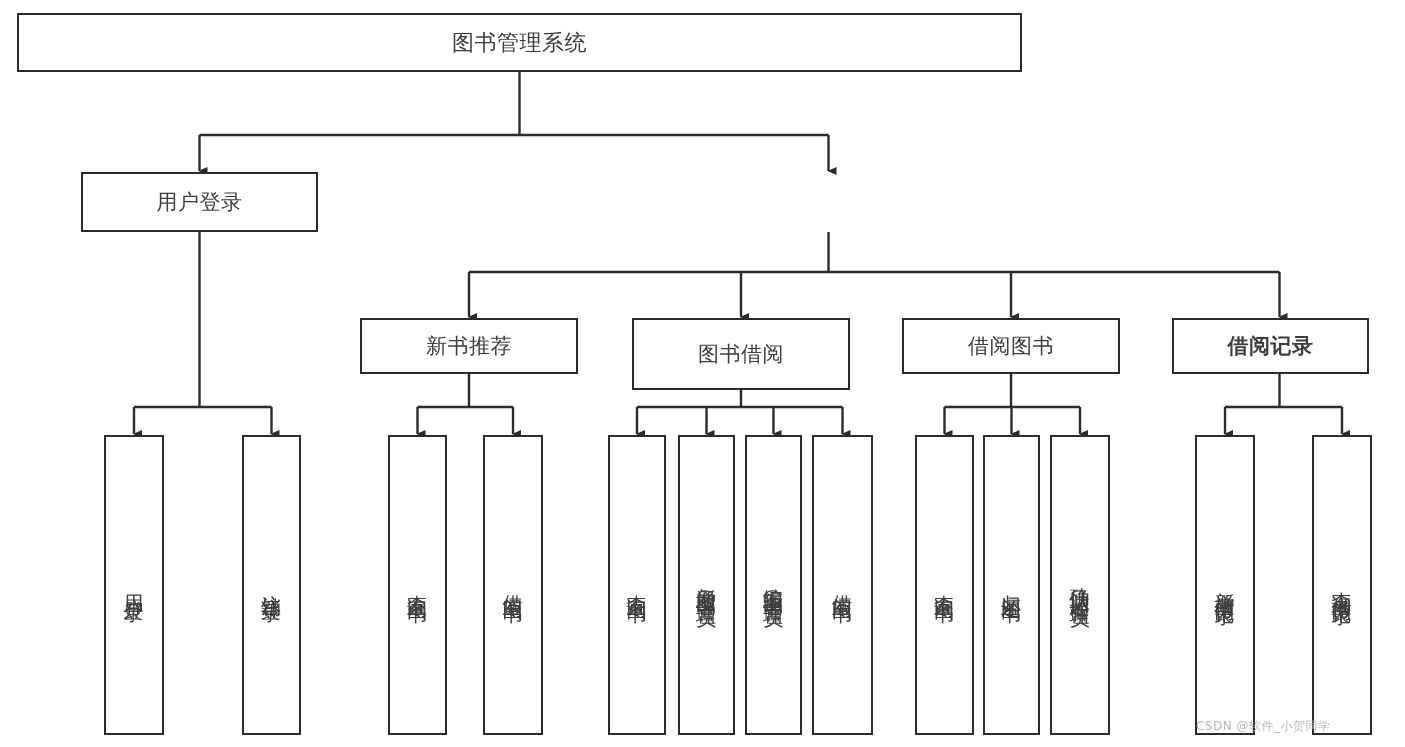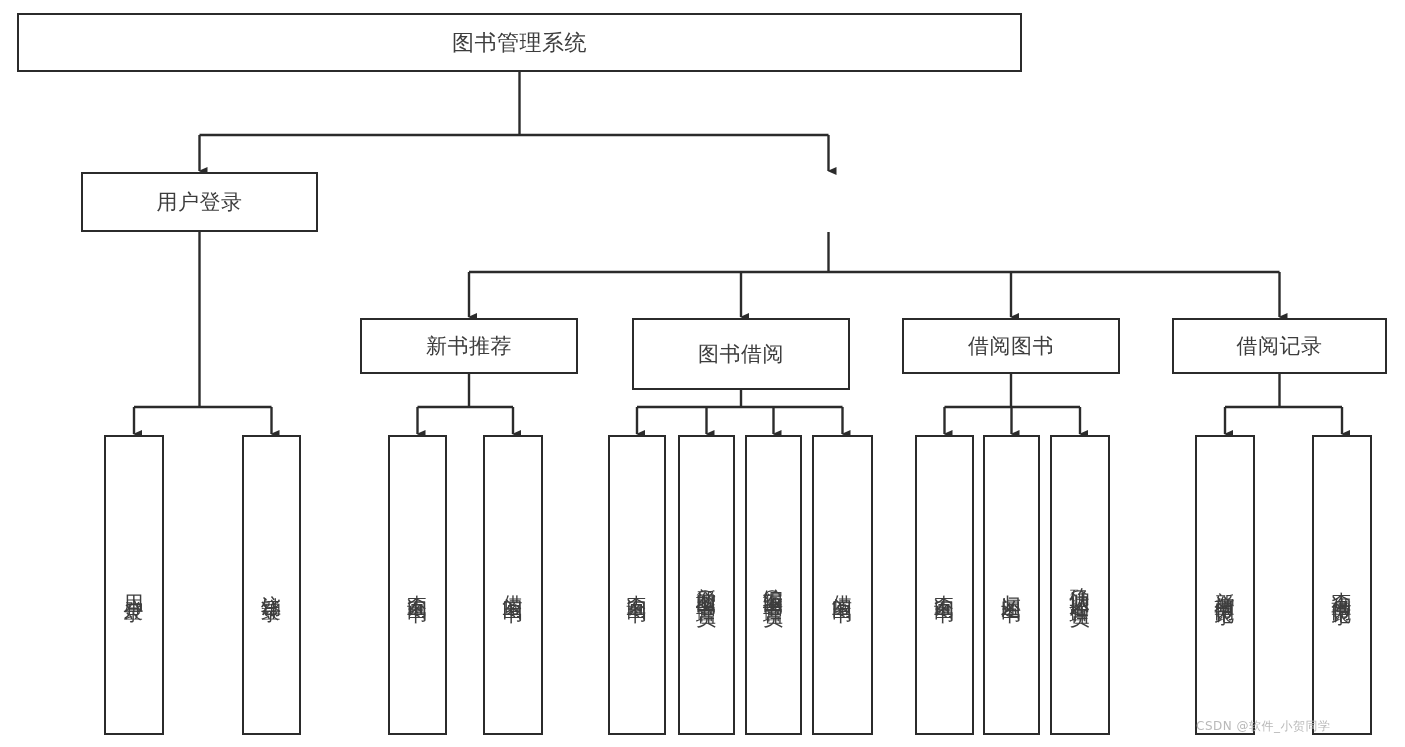--- a/index.html
+++ b/index.html
@@ -126,21 +126,21 @@
 
   <div class="node horizontal" id="node-l2_0" style="left: 360px; top: 318px; width: 218px; height: 56px;">
     <span class="node-label">新书推荐</span>
   </div>
   <div class="node horizontal" id="node-l2_1" style="left: 632px; top: 318px; width: 218px; height: 72px;">
     <span class="node-label">图书借阅</span>
   </div>
   <div class="node horizontal" id="node-l2_2" style="left: 902px; top: 318px; width: 218px; height: 56px;">
     <span class="node-label">借阅图书</span>
   </div>
-  <div class="node horizontal" id="node-l2_3" style="left: 1172px; top: 318px; width: 215px; height: 56px;">
+  <div class="node horizontal" id="node-l2_3" style="left: 1172px; top: 318px; width: 197px; height: 56px; font-weight: bold;">
     <span class="node-label">借阅记录</span>
   </div>
 
   <div class="node vertical" id="node-leaf_0" style="left: 104px; top: 435px; width: 60px; height: 300px;">
     <span class="node-label">用户登录</span>
   </div>
   <div class="node vertical" id="node-leaf_1" style="left: 242px; top: 435px; width: 59px; height: 300px;">
     <span class="node-label">注销登录</span>
   </div>
   <div class="node vertical" id="node-leaf_2" style="left: 388px; top: 435px; width: 59px; height: 300px;">

